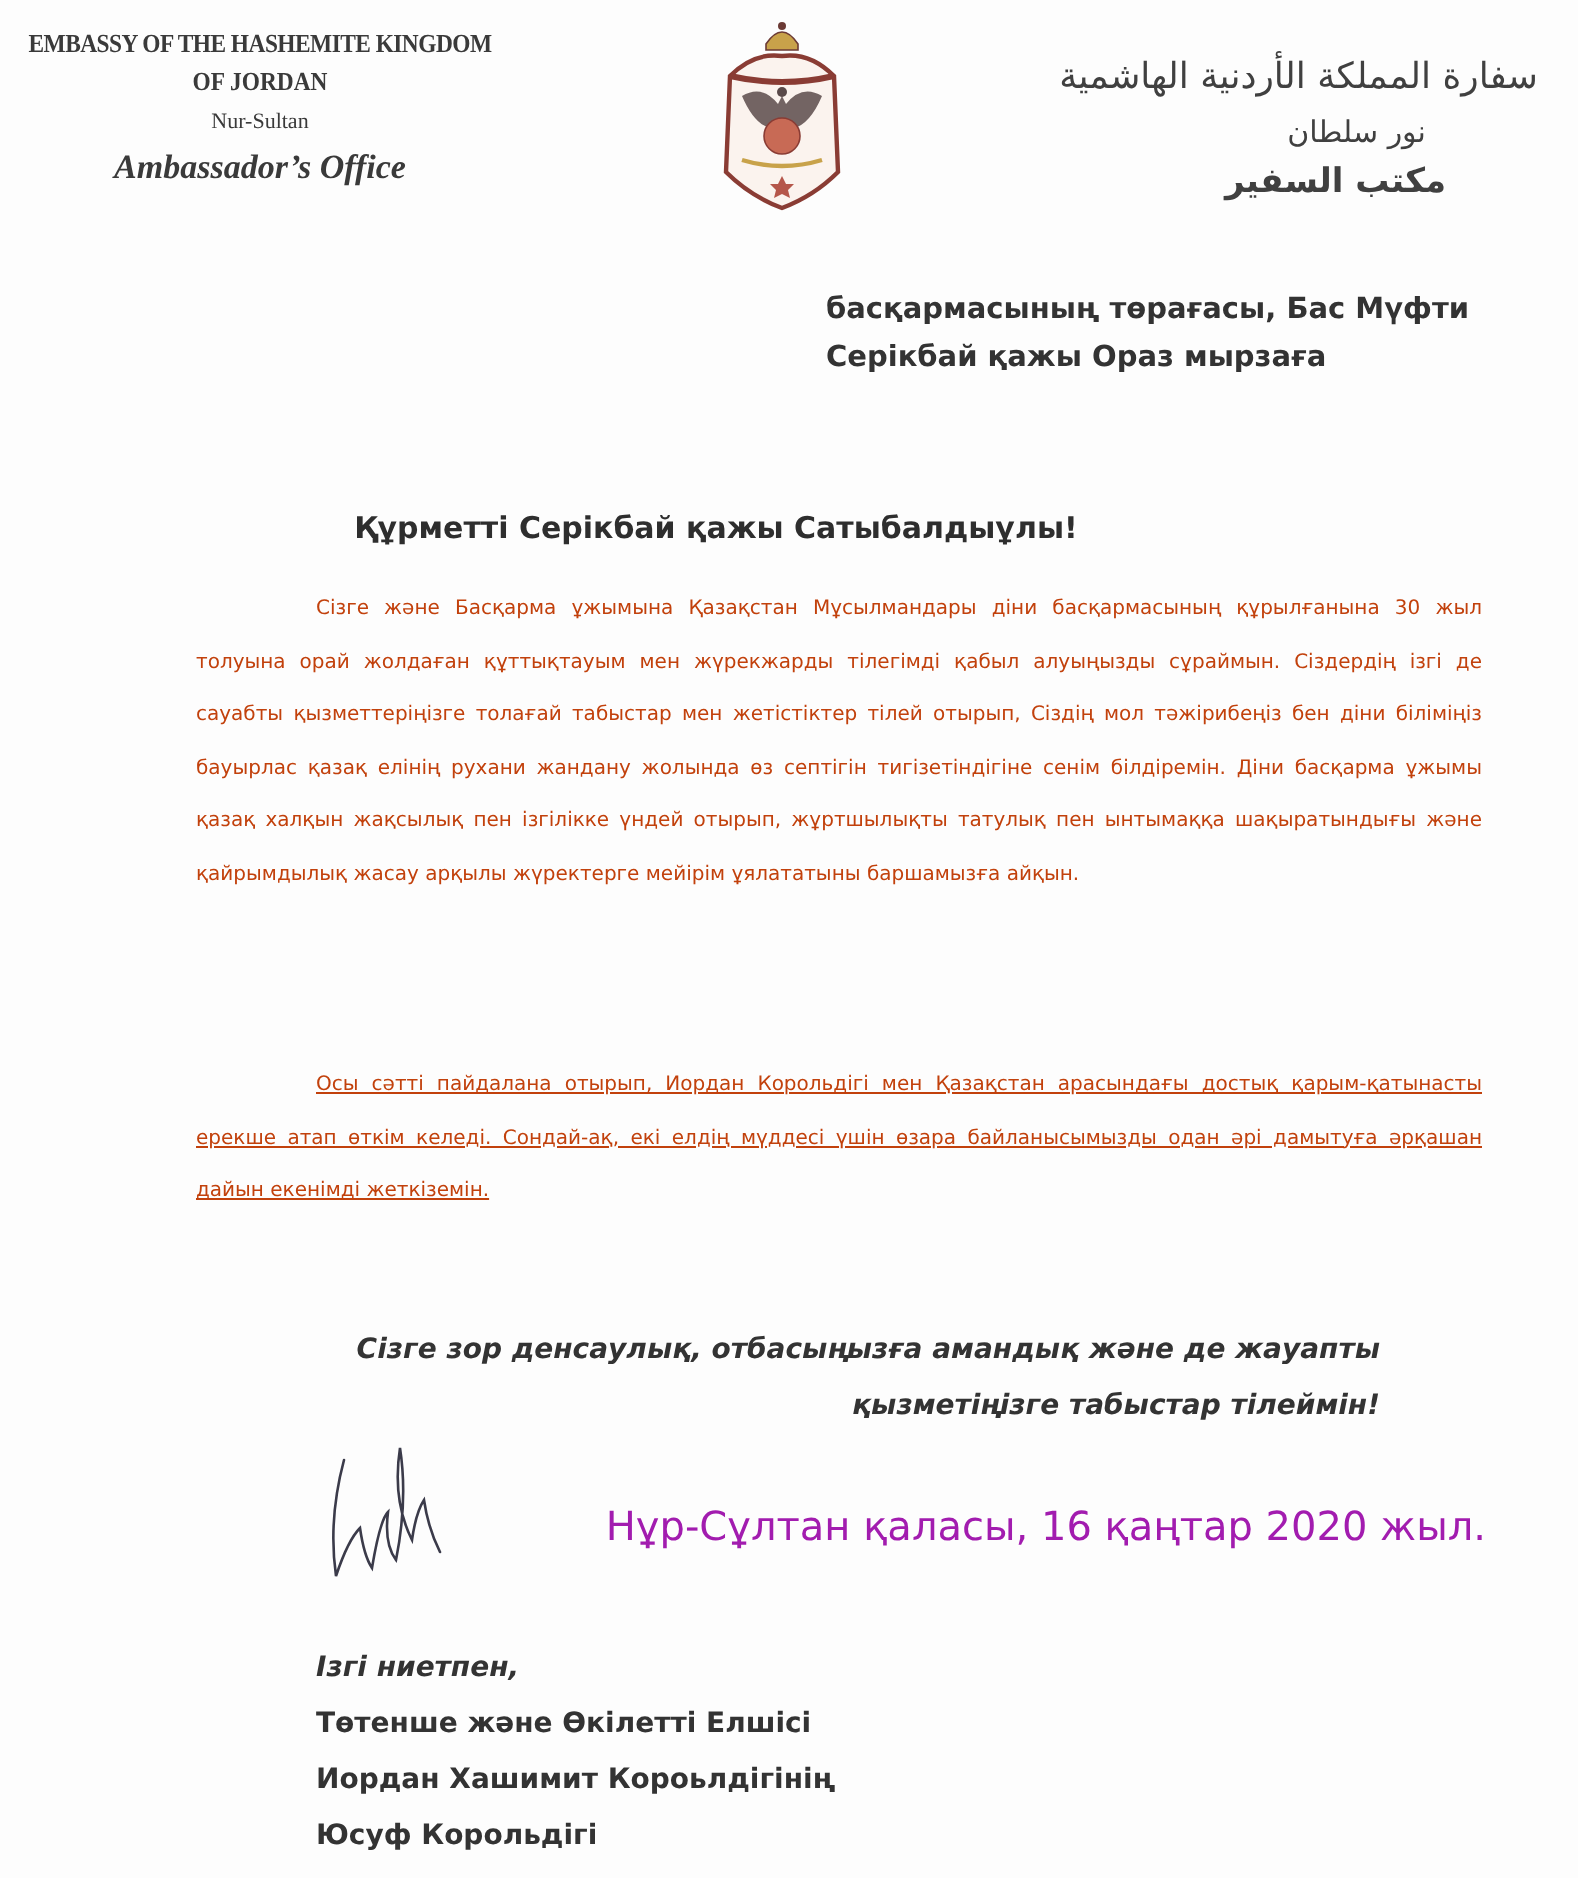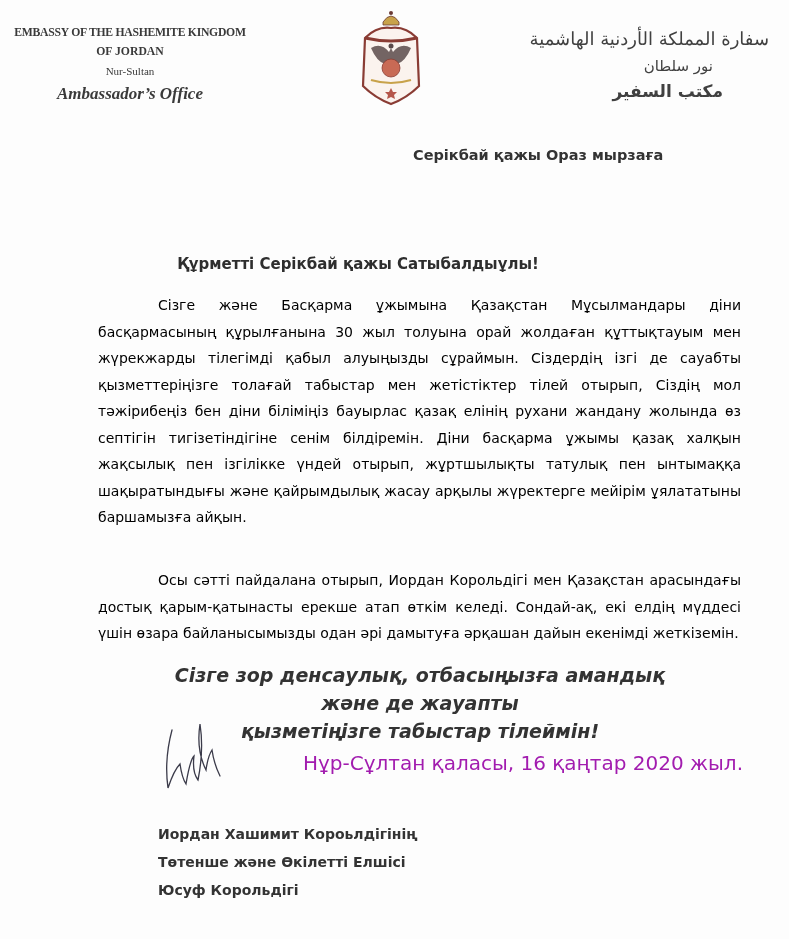--- a/index.html
+++ b/index.html
@@ -4,21 +4,21 @@
 <style>
   html, body { margin: 0; padding: 0; }
   body {
     width: 789px; height: 939px; overflow: hidden;
     background: #fdfdfd;
     color: #2b2b2b;
     font-family: "DejaVu Sans", sans-serif;
     position: relative;
   }
   .letterhead-left {
-    position: absolute; left: 0; top: 22px; width: 260px;
+    position: absolute; left: 0; top: 12px; width: 260px;
     text-align: center; font-family: "Liberation Serif", serif; color: #3a3a3a;
   }
   .lh-embassy { font-size: 13px; font-weight: bold; letter-spacing: -0.3px; line-height: 19px; transform: scaleX(0.9); transform-origin: center; margin-left: 0; }
   .lh-country { font-size: 13px; font-weight: bold; line-height: 19px; transform: scaleX(0.9); }
   .lh-city { font-size: 11px; line-height: 22px; }
   .lh-office { font-size: 17px; font-weight: bold; font-style: italic; line-height: 24px; }
 
   .emblem { position: absolute; left: 357px; top: 8px; width: 68px; height: 100px; }
 
   .letterhead-right {
@@ -33,29 +33,29 @@
   .recipient {
     position: absolute; left: 413px; top: 143px; width: 330px;
     font-weight: bold; font-size: 14.5px; line-height: 24px; color: #333;
   }
   .salutation {
     position: absolute; left: 0; width: 716px; top: 255px; text-align: center;
     font-weight: bold; font-size: 15px; color: #2e2e2e;
   }
   .body-text {
     position: absolute; left: 98px; width: 643px;
-    font-size: 14px; line-height: 26.5px; text-align: justify; color: #000000;
+    font-size: 10px; line-height: 26.5px; text-align: justify; color: #c2410c;
   }
   .p1 { top: 292px; }
-  .p2 { top: 567px; }
+  .p2 { top: 530px; text-decoration: underline; }
   .body-text p { margin: 0; text-indent: 60px; text-align-last: left; }
 
   .wishes {
     position: absolute; left: 150px; width: 540px; top: 661px;
-    text-align: center; font-style: italic; font-weight: bold; font-size: 19px;
+    text-align: right; font-style: italic; font-weight: bold; font-size: 14px;
     line-height: 28px; color: #333;
   }
   .signature { position: absolute; left: 160px; top: 720px; width: 70px; height: 75px; }
   .place-date {
     position: absolute; right: 46px; top: 751px;
     font-size: 20px; color: #a21caf;
   }
   .closing {
     position: absolute; left: 158px; top: 820px; width: 320px;
     font-size: 14px; line-height: 28px; color: #333; font-weight: bold;
@@ -90,20 +90,21 @@
   <path d="M34 80 L36 84 L40 84 L37 87 L38 91 L34 89 L30 91 L31 87 L28 84 L32 84 Z" fill="#b5564a"></path>
 </svg>
 
 <div class="letterhead-right">
   <div class="lh-ar-embassy">سفارة المملكة الأردنية الهاشمية</div>
   <div class="lh-ar-city">نور سلطان</div>
   <div class="lh-ar-office">مكتب السفير</div>
 </div>
 
 <div class="recipient">
+  <div>басқармасының төрағасы, Бас Мүфти</div>
   <div>Серікбай қажы Ораз мырзаға</div>
 </div>
 
 <div class="salutation">Құрметті Серікбай қажы Сатыбалдыұлы!</div>
 
 <div class="body-text p1">
   <p>Сізге және Басқарма ұжымына Қазақстан Мұсылмандары діни басқармасының құрылғанына 30 жыл  толуына орай жолдаған құттықтауым мен жүрекжарды тілегімді қабыл алуыңызды сұраймын. Сіздердің ізгі де сауабты қызметтеріңізге толағай табыстар мен  жетістіктер тілей отырып, Сіздің мол тәжірибеңіз бен діни біліміңіз бауырлас қазақ елінің рухани жандану жолында өз септігін тигізетіндігіне сенім білдіремін. Діни басқарма ұжымы қазақ халқын жақсылық пен ізгілікке үндей отырып, жұртшылықты татулық пен ынтымаққа шақыратындығы және қайрымдылық жасау арқылы жүректерге мейірім ұялататыны баршамызға айқын.</p>
 </div>
 <div class="body-text p2">
   <p>Осы сәтті пайдалана отырып, Иордан Корольдігі мен Қазақстан арасындағы достық қарым-қатынасты ерекше атап өткім келеді. Сондай-ақ, екі елдің мүддесі үшін өзара байланысымызды одан әрі дамытуға әрқашан дайын екенімді жеткіземін.</p>
@@ -114,16 +115,17 @@
   <div>қызметіңізге табыстар тілеймін!</div>
 </div>
 
 <svg class="signature" viewBox="0 0 70 75">
   <path d="M12 10 Q4 40 8 68 Q14 50 20 44 Q22 58 26 64 Q30 40 34 36 Q32 52 38 60 Q44 30 40 4 Q36 30 46 50 Q48 36 52 30 Q54 44 60 56" fill="none" stroke="#3b3b4a" stroke-width="1.3" stroke-linecap="round"></path>
 </svg>
 
 <div class="place-date">Нұр-Сұлтан қаласы, 16 қаңтар 2020 жыл.</div>
 
 <div class="closing">
+  <div class="regards">Ізгі ниетпен,</div>
+  <div>Төтенше және Өкілетті Елшісі</div>
   <div>Иордан Хашимит Короьлдігінің</div>
-  <div>Төтенше және Өкілетті Елшісі</div>
   <div>Юсуф Корольдігі</div>
 </div>
 
 </body></html>

